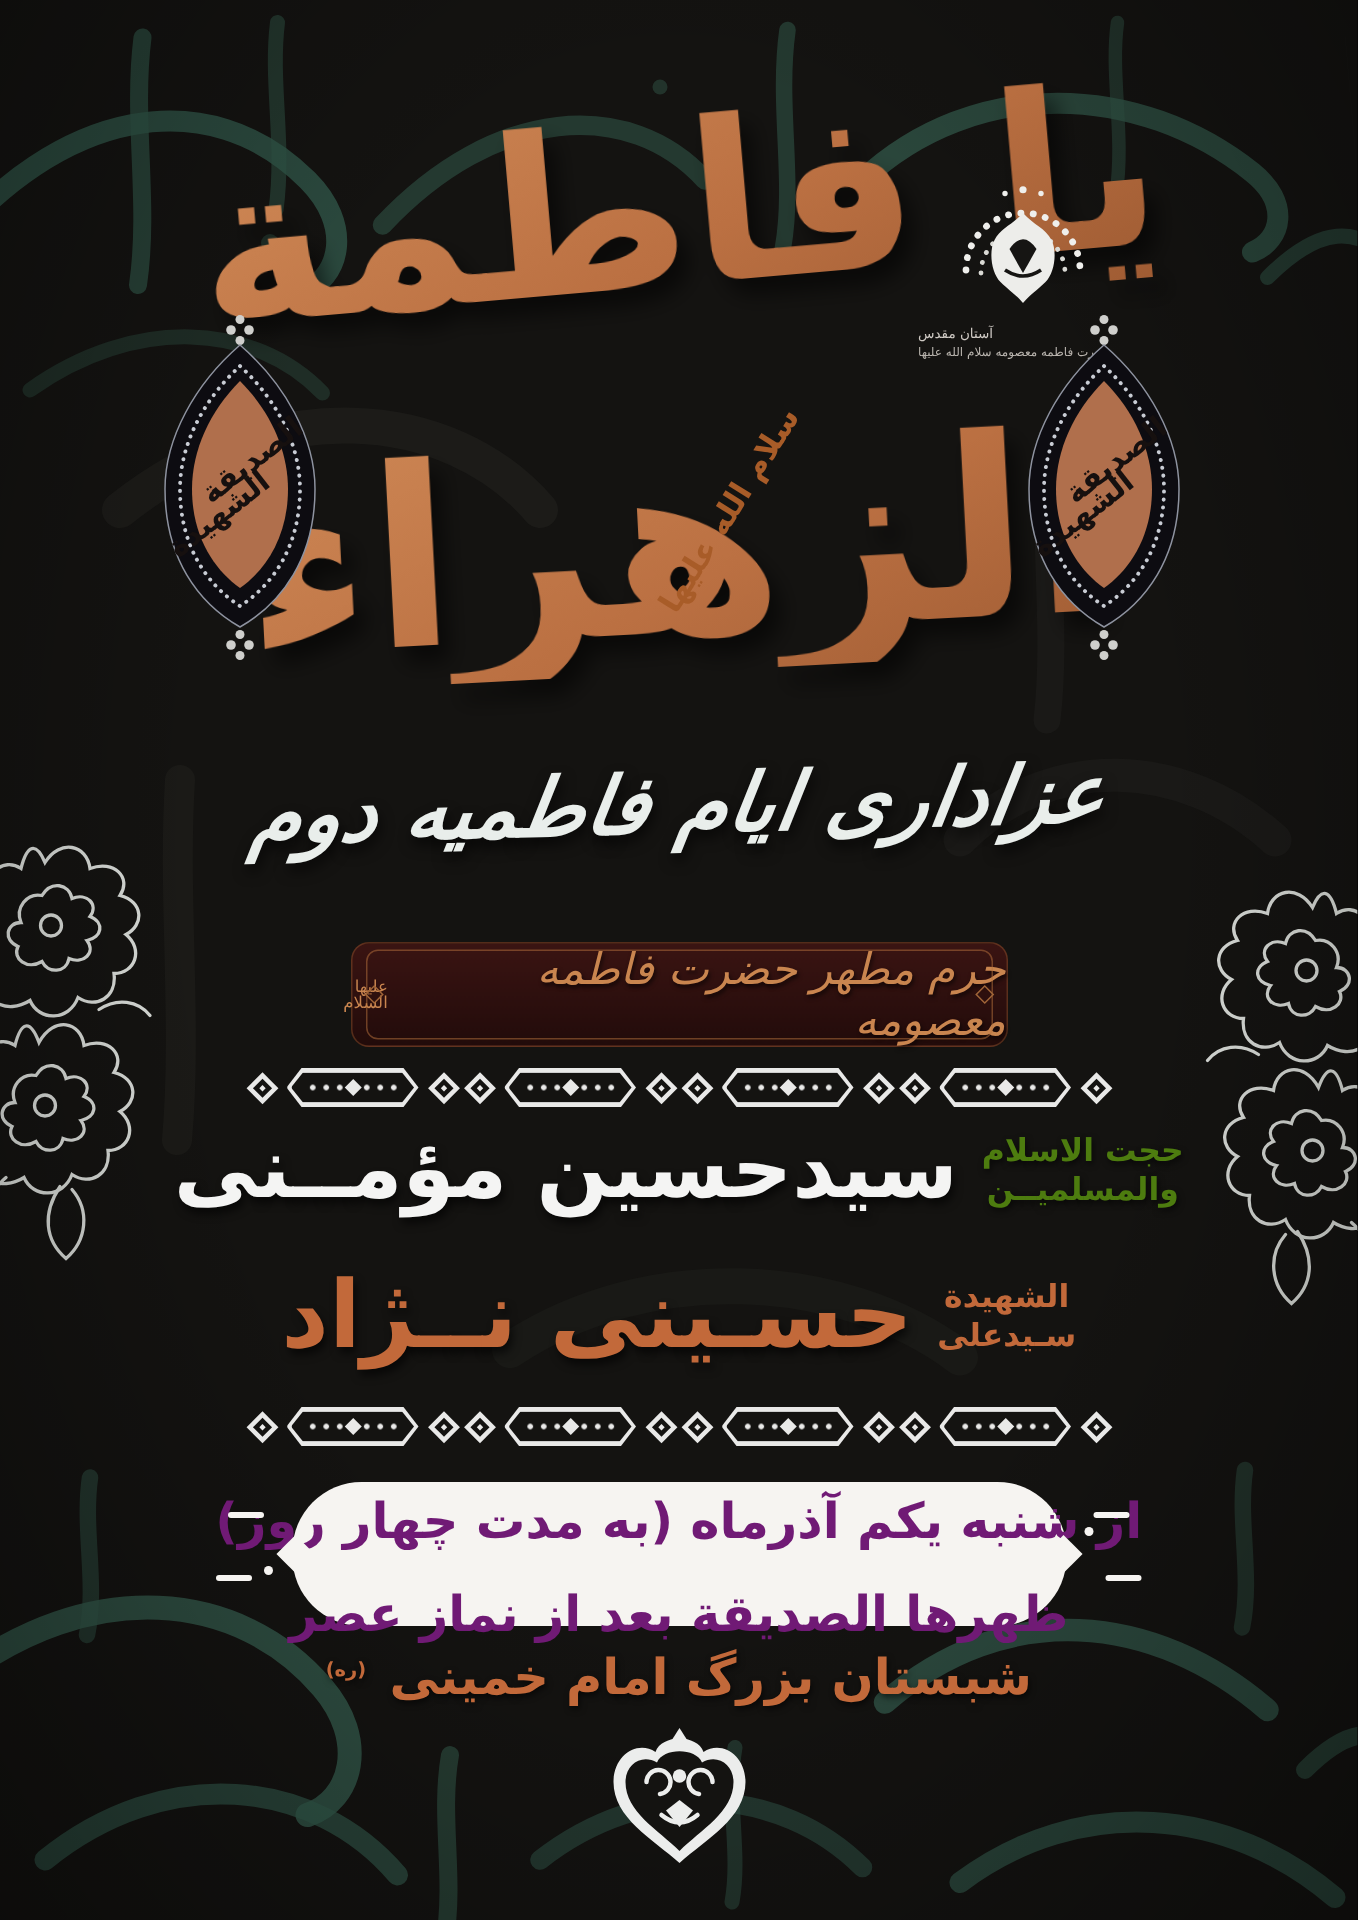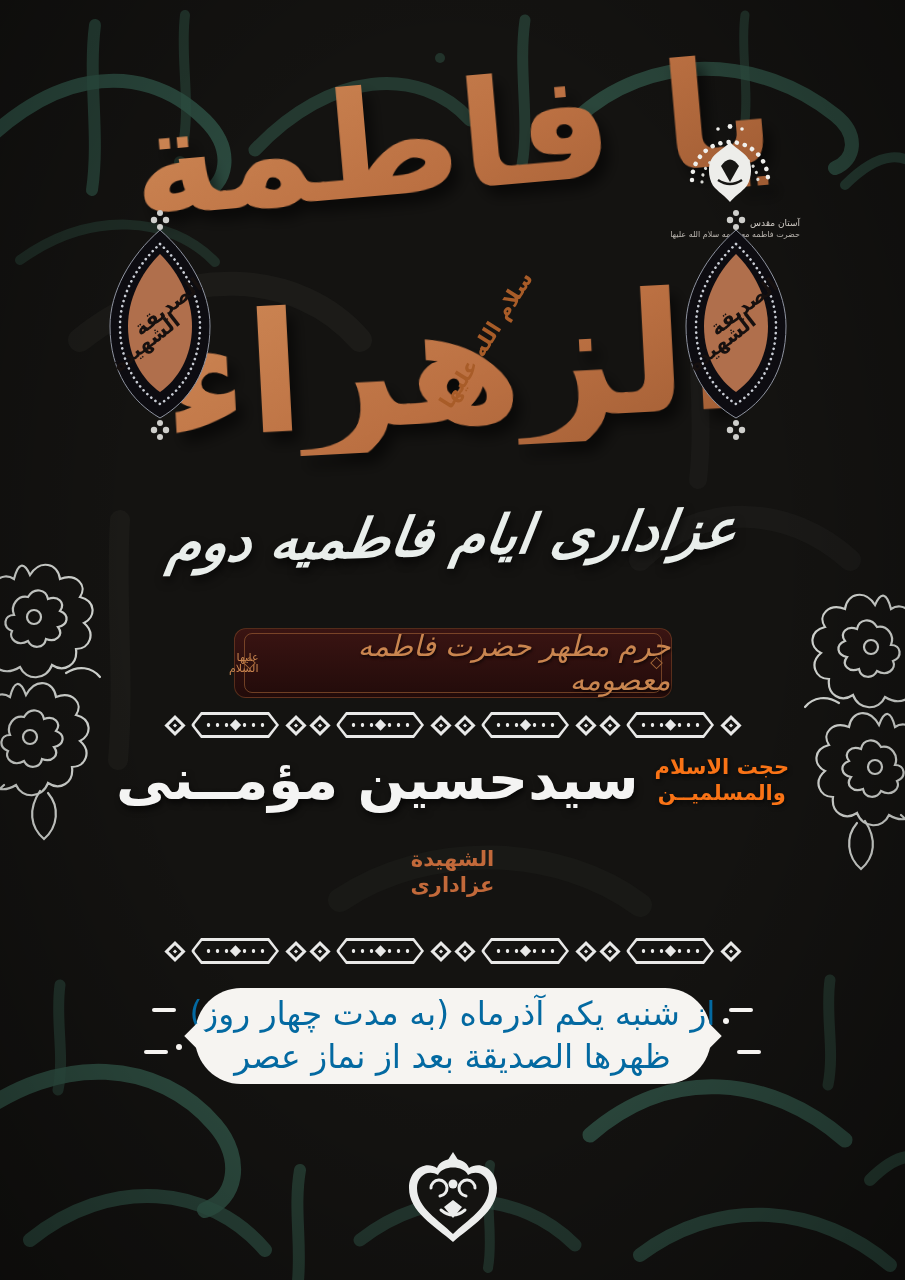--- a/index.html
+++ b/index.html
@@ -12,21 +12,21 @@
   
   .bg-svg{position:absolute;inset:0;z-index:0;}
   .vignette{
     position:absolute;inset:0;z-index:2;pointer-events:none;
     background:radial-gradient(ellipse at 50% 44%, rgba(0,0,0,0) 50%, rgba(0,0,0,.38) 100%);
   }
   .floral{position:absolute;z-index:1;opacity:.95;}
   .floral.left{left:-30px;top:505px;}
   .floral.right{right:-30px;top:535px;transform:scaleX(-1);}
   
-  .logo{position:absolute;left:612px;top:124px;width:140px;z-index:4;text-align:right;margin-left:48px;}
+  .logo{position:absolute;left:612px;top:124px;width:140px;z-index:4;text-align:left;}
   .logo .caption1{font-size:9px;color:#cfcac4;margin-top:2px;letter-spacing:1px;}
   .logo .caption2{font-size:8px;color:#b9b4ae;margin-top:2px;}
   
   .medallion{position:absolute;top:206px;z-index:4;}
   .medallion.left{left:84px;}
   .medallion.right{left:660px;}
   .medallion svg text{font-family:"DejaVu Sans",sans-serif;font-weight:bold;}
   
   .title-top,.title-bottom{
     position:absolute;width:100%;text-align:center;z-index:3;
@@ -77,36 +77,36 @@
   .d-cart::after{content:"";position:absolute;inset:3px;background:#141311;
     clip-path:polygon(8px 0,74px 0,82px 10px,74px 20px,8px 20px,0 10px);}
   .d-motif{position:absolute;left:50%;top:50%;width:64px;height:12px;transform:translate(-50%,-50%);z-index:2;
     background-image:radial-gradient(circle,#e9e9e8 1.6px,transparent 2.1px);background-size:9px 12px;background-position:center;}
   .d-motif::after{content:"";position:absolute;left:50%;top:50%;width:8px;height:8px;background:#e9e9e8;transform:translate(-50%,-50%) rotate(45deg);}
   
   .speaker{position:absolute;width:100%;z-index:3;display:flex;justify-content:center;align-items:center;gap:16px;direction:rtl;}
   .speaker .stitle{font-size:21px;font-weight:bold;line-height:1.25;text-align:center;white-space:nowrap;}
   .speaker .sname{font-weight:bold;white-space:nowrap;line-height:1;}
   .speaker.s1{top:752px;}
-  .speaker.s1 .stitle{color:#f97316;text-shadow:1px 2px 4px rgba(0,0,0,.6);}
+  .speaker.s1 .stitle{color:#4d7c0f;text-shadow:1px 2px 4px rgba(0,0,0,.6);}
   .speaker.s1 .sname{font-size:56px;color:#f4f4f3;text-shadow:2px 4px 6px rgba(0,0,0,.6);}
   .speaker.s2{top:846px;}
   .speaker.s2 .stitle{color:#c2693a;}
   .speaker.s2 .sname{font-size:62px;color:#c2693a;text-shadow:2px 4px 6px rgba(0,0,0,.6);}
   
   .schedule{
     position:absolute;top:988px;left:50%;transform:translateX(-50%);z-index:3;
     width:516px;height:96px;background:#f6f4f1;border-radius:46px;
     display:flex;flex-direction:column;align-items:center;justify-content:center;
     direction:rtl;
   }
   .schedule::before,.schedule::after{content:"";position:absolute;top:50%;width:18px;height:18px;background:#f6f4f1;transform:translateY(-50%) rotate(45deg);}
   .schedule::before{left:-7px;}
   .schedule::after{right:-7px;}
-  .schedule .line{font-size:33px;font-weight:normal;color:#0369a1;line-height:1.3;white-space:nowrap;}
+  .schedule .line{font-size:33px;font-weight:bold;color:#701a75;line-height:1.3;white-space:nowrap;margin-top:19px;}
   .tick{position:absolute;z-index:3;background:#f6f4f1;border-radius:3px;width:24px;height:4px;}
   .tickdot{position:absolute;z-index:3;background:#f6f4f1;border-radius:50%;width:6px;height:6px;}
   
   .hall{
     position:absolute;top:1098px;width:100%;text-align:center;z-index:3;
     font-size:33px;font-weight:bold;color:#c2693a;direction:rtl;
     text-shadow:1px 2px 4px rgba(0,0,0,.6);
   }
   .hall .suffix{font-size:13px;vertical-align:super;margin-right:4px;}
   
@@ -288,22 +288,23 @@
     <span class="stitle">
       <span>حجت الاسلام</span><br>
       <span>والمسلمیــن</span>
     </span>
     <span class="sname">سیدحسین مؤمــنی</span>
   </div>
 
   <div class="speaker s2">
     <span class="stitle">
       <span>الشهیدة</span><br>
-      <span>عزاداری</span>
+      <span>سـیدعلی</span>
     </span>
+    <span class="sname">حسـینی نــژاد</span>
   </div>
 
   <div class="divider two">
     <span class="d-unit">
         <span class="d-diamond"></span>
         <span class="d-cart">
           <span class="d-motif"></span>
         </span>
         <span class="d-diamond"></span>
       </span>
@@ -334,20 +335,24 @@
     <div class="line">از شنبه یکم آذرماه (به مدت چهار روز)</div>
     <div class="line">ظهرها الصدیقة بعد از نماز عصر</div>
   </div>
   <span class="tick" style="left:152px;top:1008px;"></span>
   <span class="tick" style="left:144px;top:1050px;"></span>
   <span class="tickdot" style="left:176px;top:1044px;"></span>
   <span class="tick" style="right:152px;top:1008px;"></span>
   <span class="tick" style="right:144px;top:1050px;"></span>
   <span class="tickdot" style="right:176px;top:1018px;"></span>
 
+  <div class="hall">
+    <span>شبستان بزرگ امام خمینی</span>
+    <span class="suffix">(ره)</span>
+  </div>
 
   <svg class="bottom-ornament" width="112" height="100" viewBox="0 0 112 100">
     <path d="M56,6 l7,11 -7,7 -7,-7 z" fill="#ecedec"></path>
     <path d="M56,96 C38,80 12,66 12,42 C12,24 28,14 40,22 C44,10 68,10 72,22 C84,14 100,24 100,42 C100,66 74,80 56,96 Z" fill="#ecedec"></path>
     <path d="M56,88 C42,74 20,62 20,42 C20,30 31,23 41,29 C45,19 67,19 71,29 C81,23 92,30 92,42 C92,62 70,74 56,88 Z" fill="#141311"></path>
     <g stroke="#ecedec" stroke-width="3" fill="none" stroke-linecap="round">
       <path d="M34,42 a8,8 0 1 1 9,8"></path>
       <path d="M78,42 a8,8 0 1 0 -9,8"></path>
       <path d="M44,64 q12,10 24,0"></path>
     </g>

